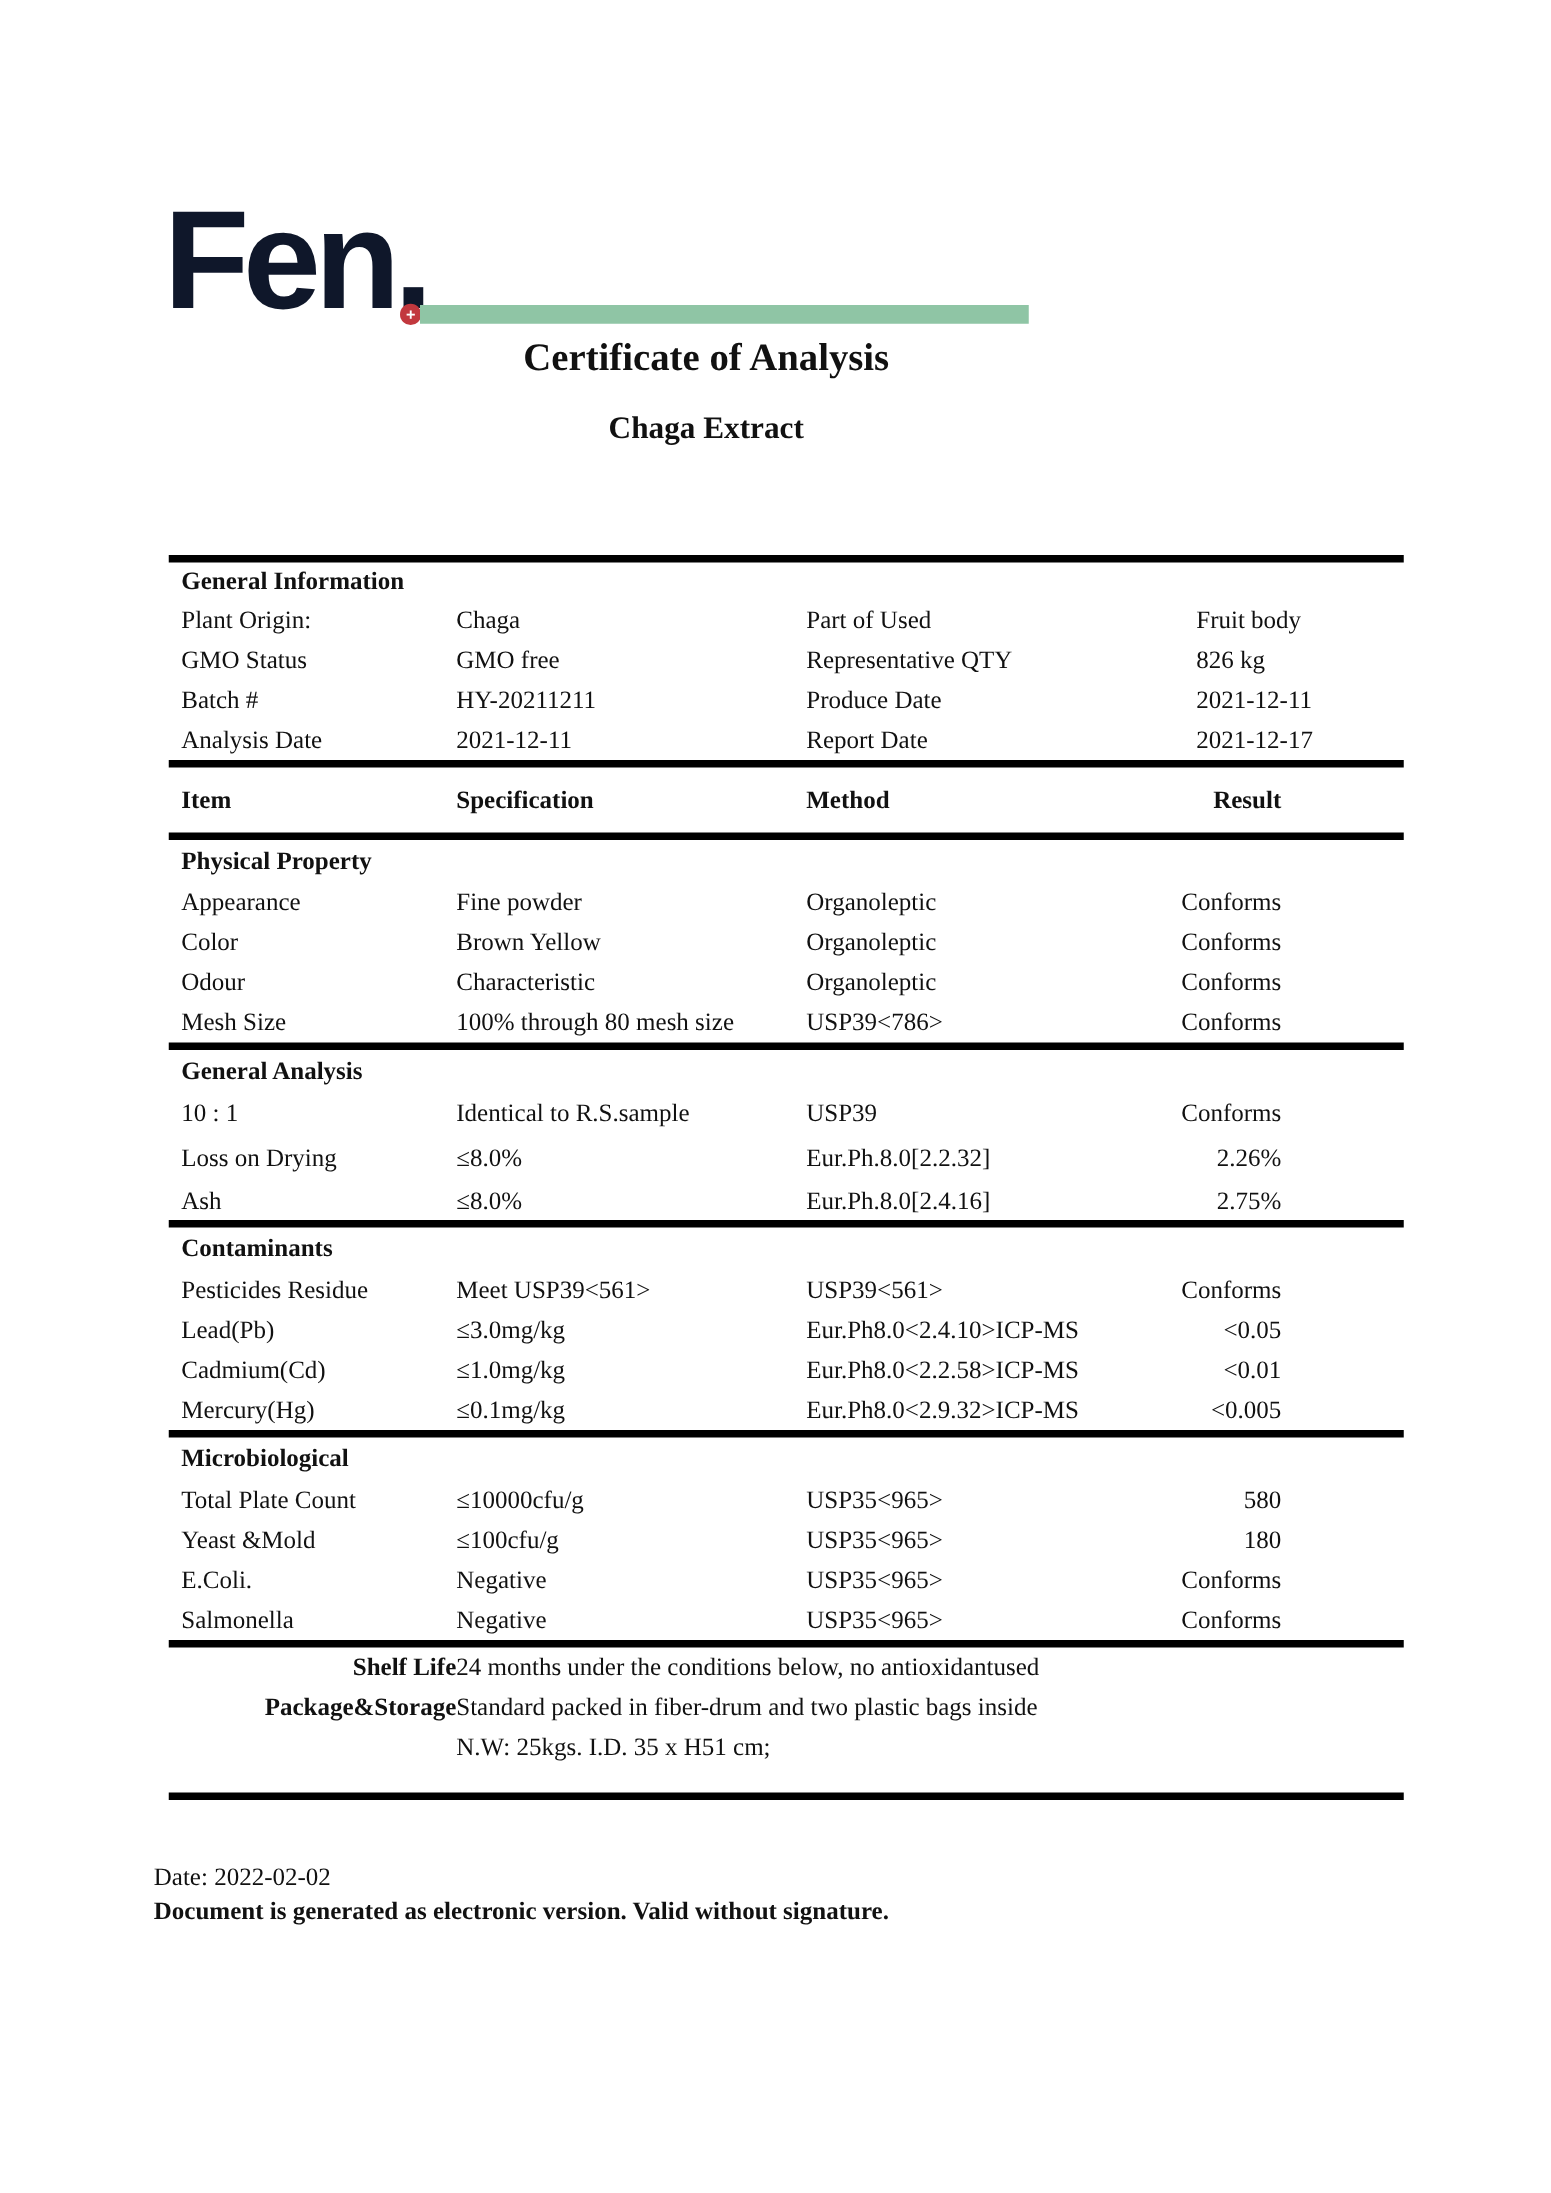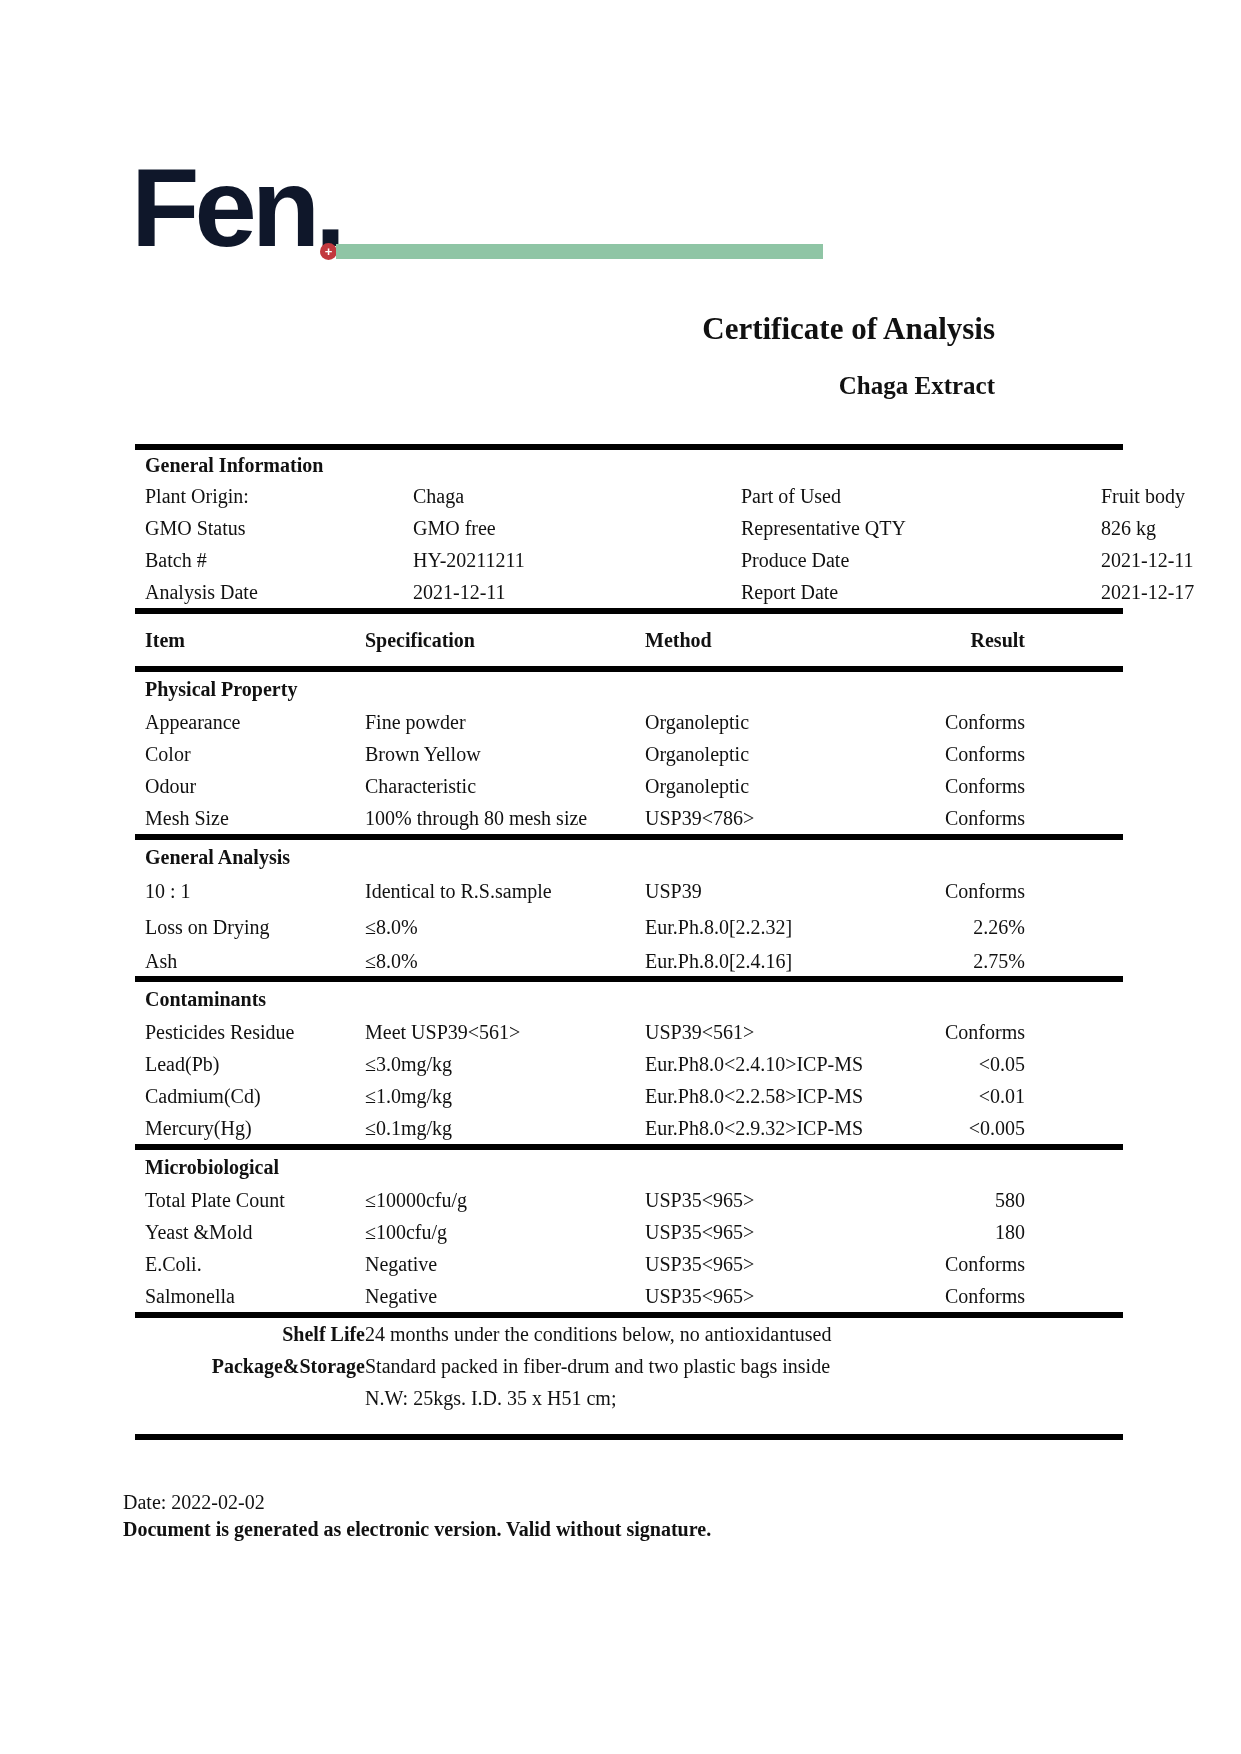--- a/index.html
+++ b/index.html
@@ -30,38 +30,38 @@
     color:#fff; font-family:"Liberation Sans", sans-serif;
     font-size:13px; font-weight:bold; line-height:1; margin-top:-1px;
   }
   .logo-bar {
     position:absolute; left:336px; top:244px;
     width:487px; height:15px;
     background:#8fc5a5;
   }
 
   
-  .titles { position:absolute; left:135px; top:268px; width:860px; text-align:right;margin-top:43px; }
+  .titles { position:absolute; left:135px; top:268px; width:860px; text-align:center; }
   .doc-title { font-size:31px; font-weight:bold; }
   .product-title { font-size:25px; font-weight:bold; margin-top:25px; }
 
   
   .coa { position:absolute; left:135px; top:444px; width:988px; }
   .rule { height:6px; background:#000; }
   .sec-head {
     height:34px; display:flex; align-items:center;
     padding-left:10px; font-size:20px; font-weight:bold;
   }
   .gi-head { height:30px; }
   .row {
     display:grid; align-items:center;
     padding-left:10px; font-size:20px; height:32px;
     white-space:nowrap;
   }
-  .gi-row  { grid-template-columns:220px 280px 312px 1fr;gap:48px; }
+  .gi-row  { grid-template-columns:220px 280px 312px 1fr; }
   .t-row   { grid-template-columns:220px 280px 212px 168px 1fr; }
   .t-row .c4 { text-align:right; }
   .t-head  { font-weight:bold; height:52px; }
   .st-row  { grid-template-columns:220px 1fr; }
   .st-row .lbl { font-weight:bold;text-align:right; }
   .spacer20 { height:20px; }
 
   
   .footer { position:absolute; left:123px; top:1491px; font-size:20px; }
   .footer .b { font-weight:normal;text-align:center; }

